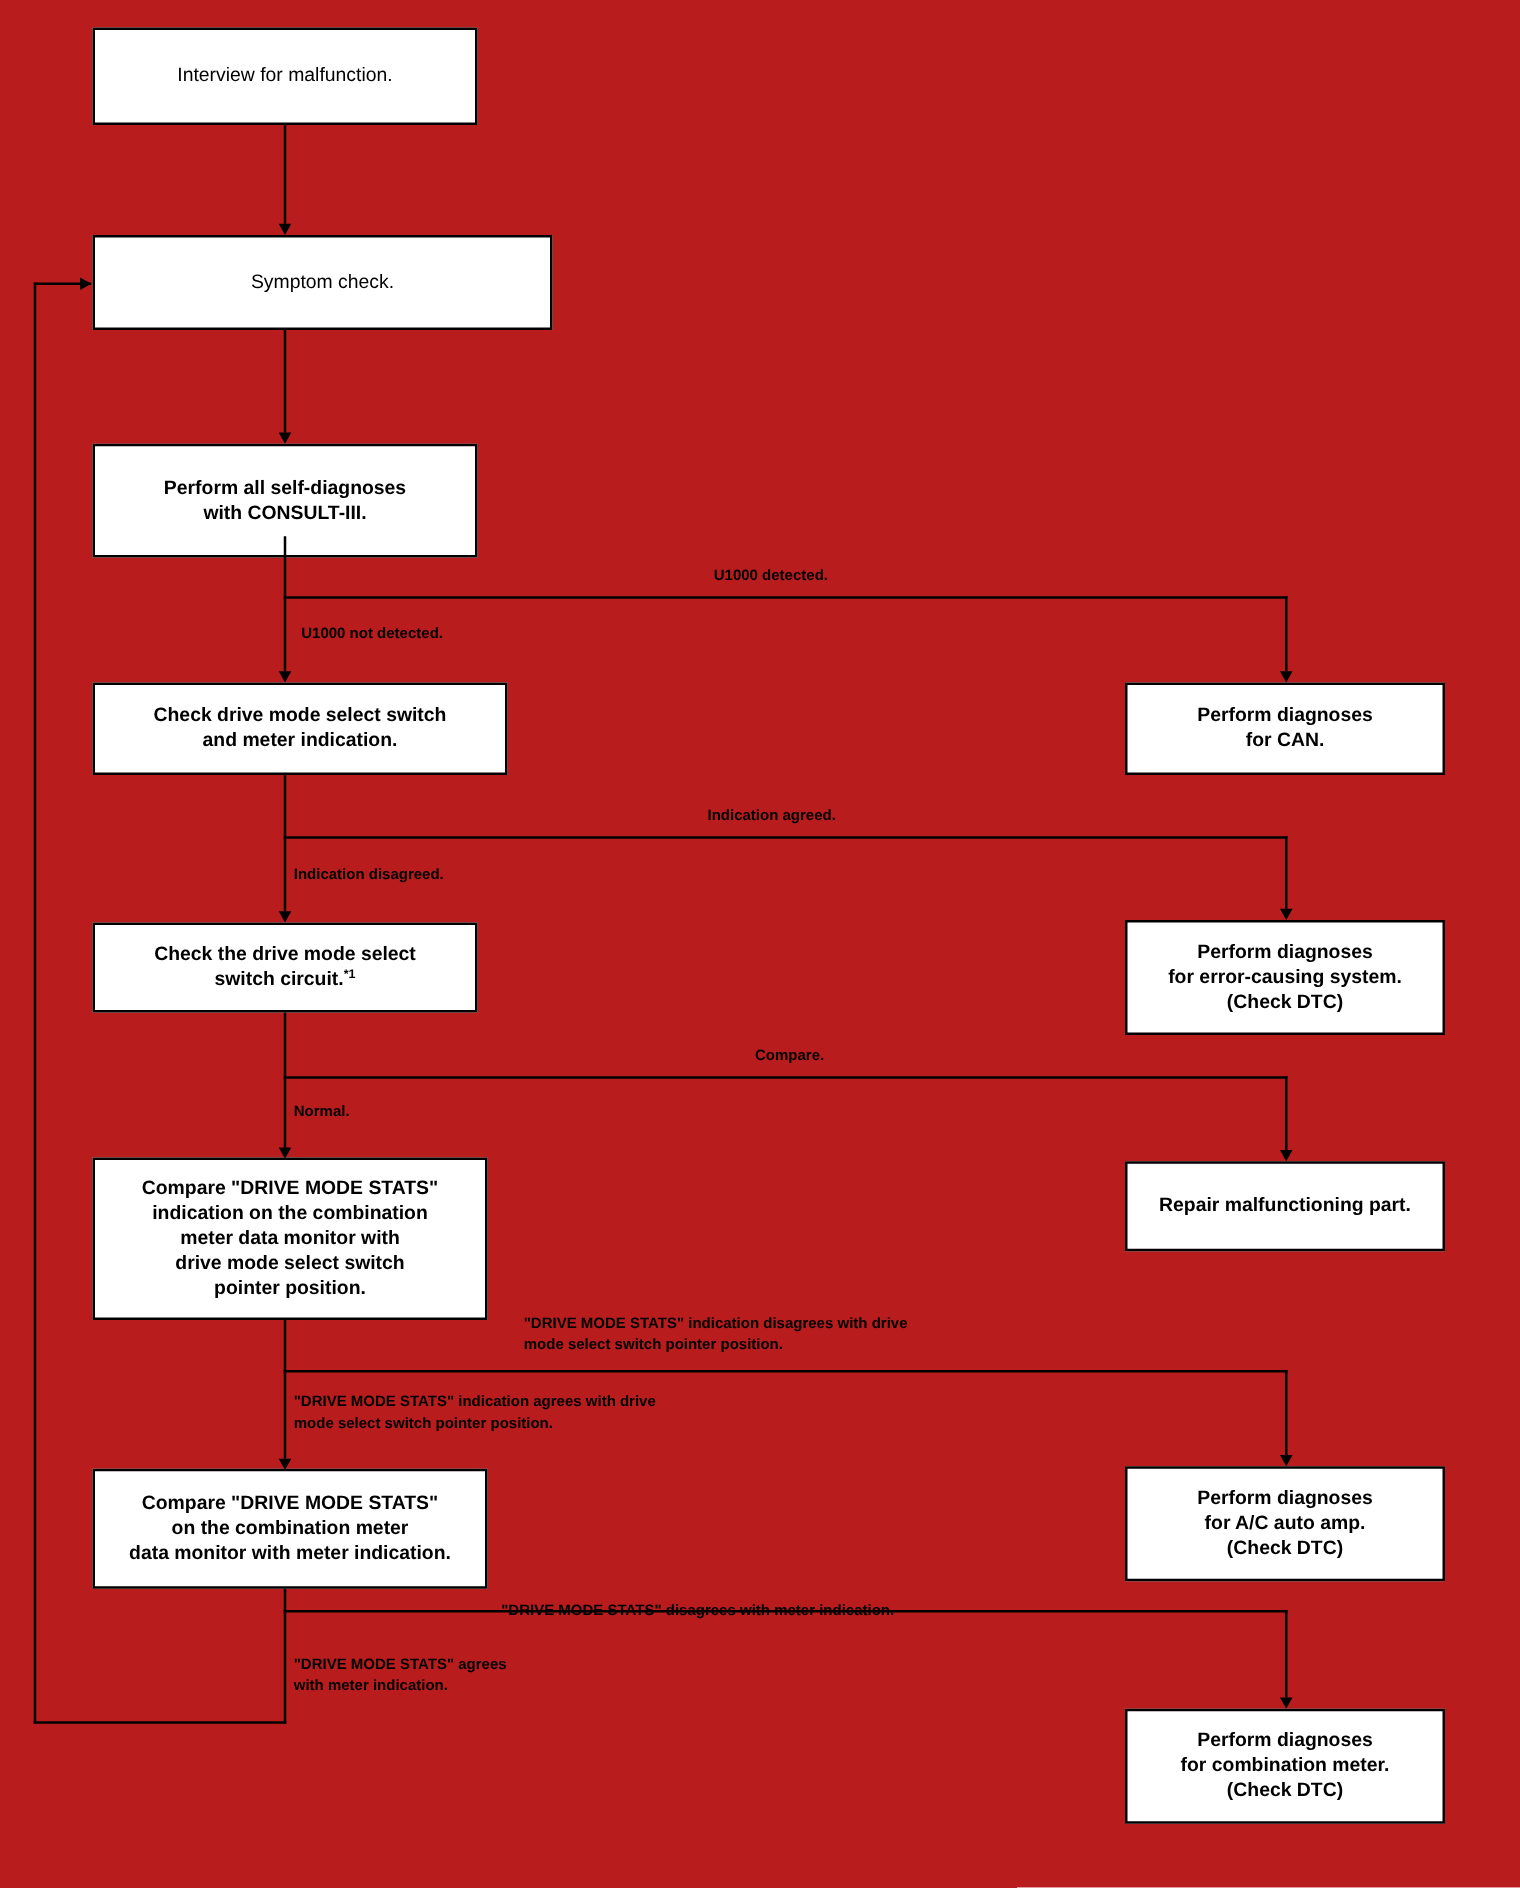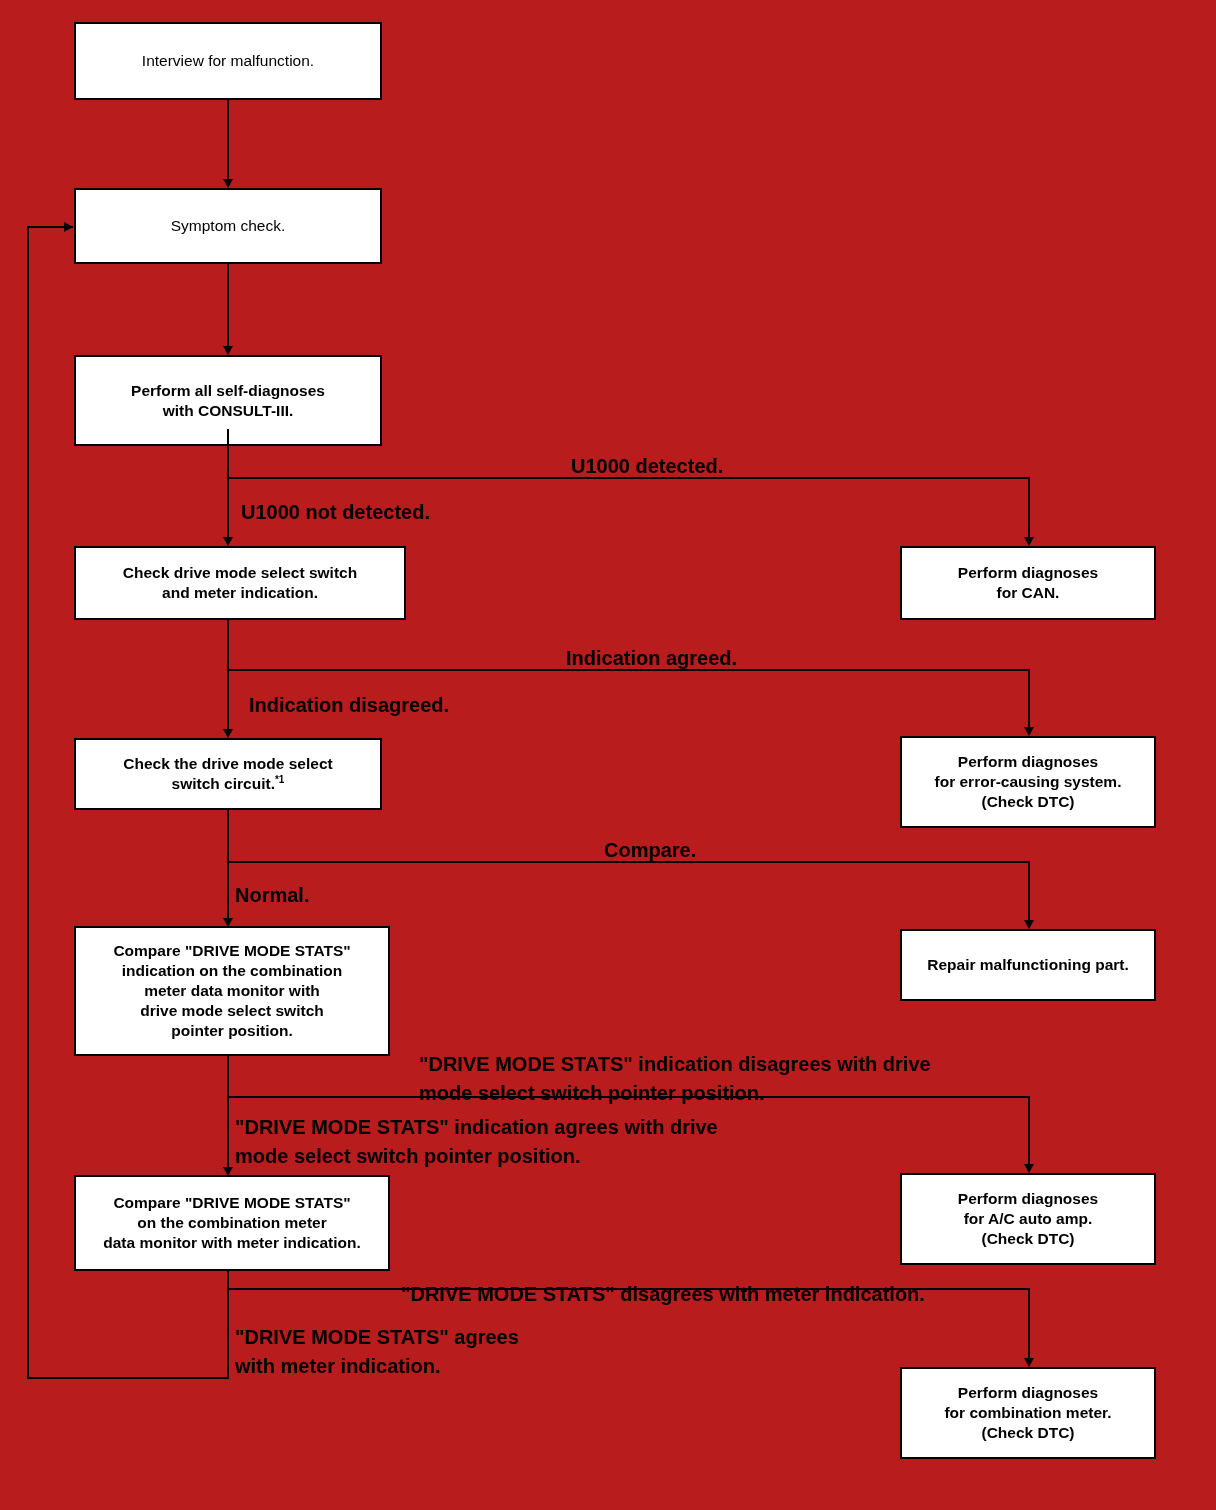--- a/index.html
+++ b/index.html
@@ -45,38 +45,38 @@
   .arrow-right{
     position:absolute;
     width:0;height:0;
     border-top:5px solid transparent;
     border-bottom:5px solid transparent;
     border-left:9px solid #000000;
   }
   
   .lbl{
     position:absolute;
-    font-size:20px;
+    font-size:12px;
     line-height:1.45;
     white-space:pre-line;
     color:#000000;
   }
   .lbl.bold{font-weight:bold;}
   .sup{font-size:10px;vertical-align:super;font-weight:bold;}
 </style>
 </head>
 <body>
 
 <div id="canvas">
 
   <div class="box" style="left:74px;top:22px;width:308px;height:78px;">
     <span class="txt">Interview for malfunction.</span>
   </div>
 
-  <div class="box" style="left:74px;top:188px;width:308px;height:76px;">
+  <div class="box" style="left:74px;top:188px;width:368px;height:76px;">
     <span class="txt">Symptom check.</span>
   </div>
 
   <div class="box bold" style="left:74px;top:355px;width:308px;height:91px;">
     <span class="txt">Perform all self-diagnoses
 with CONSULT-III.</span>
   </div>
 
   <div class="box bold" style="left:74px;top:546px;width:332px;height:74px;">
     <span class="txt">Check drive mode select switch
@@ -169,21 +169,21 @@
   <div class="vline" style="left:27px;top:226px;height:1153px;"></div>
   <div class="hline" style="left:27px;top:226px;width:46px;"></div>
   <div class="arrow-right" style="left:64px;top:222px;"></div>
 
   <div class="lbl bold" style="left:571px;top:452px;">U1000 detected.</div>
 
   <div class="lbl bold" style="left:241px;top:498px;">U1000 not detected.</div>
 
   <div class="lbl bold" style="left:566px;top:644px;">Indication agreed.</div>
 
-  <div class="lbl bold" style="left:249px;top:691px;">Indication disagreed.</div>
+  <div class="lbl bold" style="left:235px;top:691px;">Indication disagreed.</div>
 
   <div class="lbl bold" style="left:604px;top:836px;">Compare.</div>
 
   <div class="lbl bold" style="left:235px;top:881px;">Normal.</div>
 
   <div class="lbl bold" style="left:419px;top:1050px;">"DRIVE MODE STATS" indication disagrees with drive
 mode select switch pointer position.</div>
 
   <div class="lbl bold" style="left:235px;top:1113px;">"DRIVE MODE STATS" indication agrees with drive
 mode select switch pointer position.</div>

